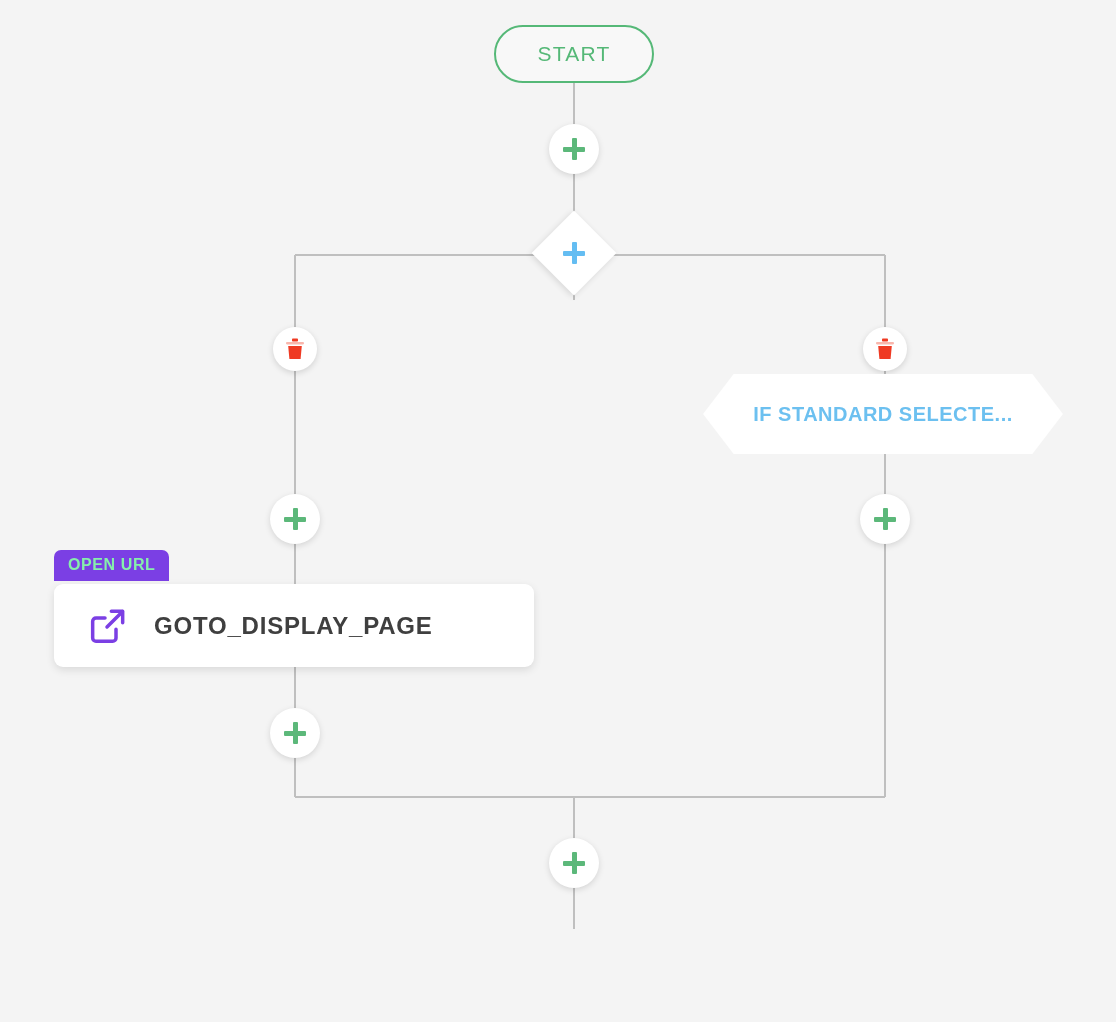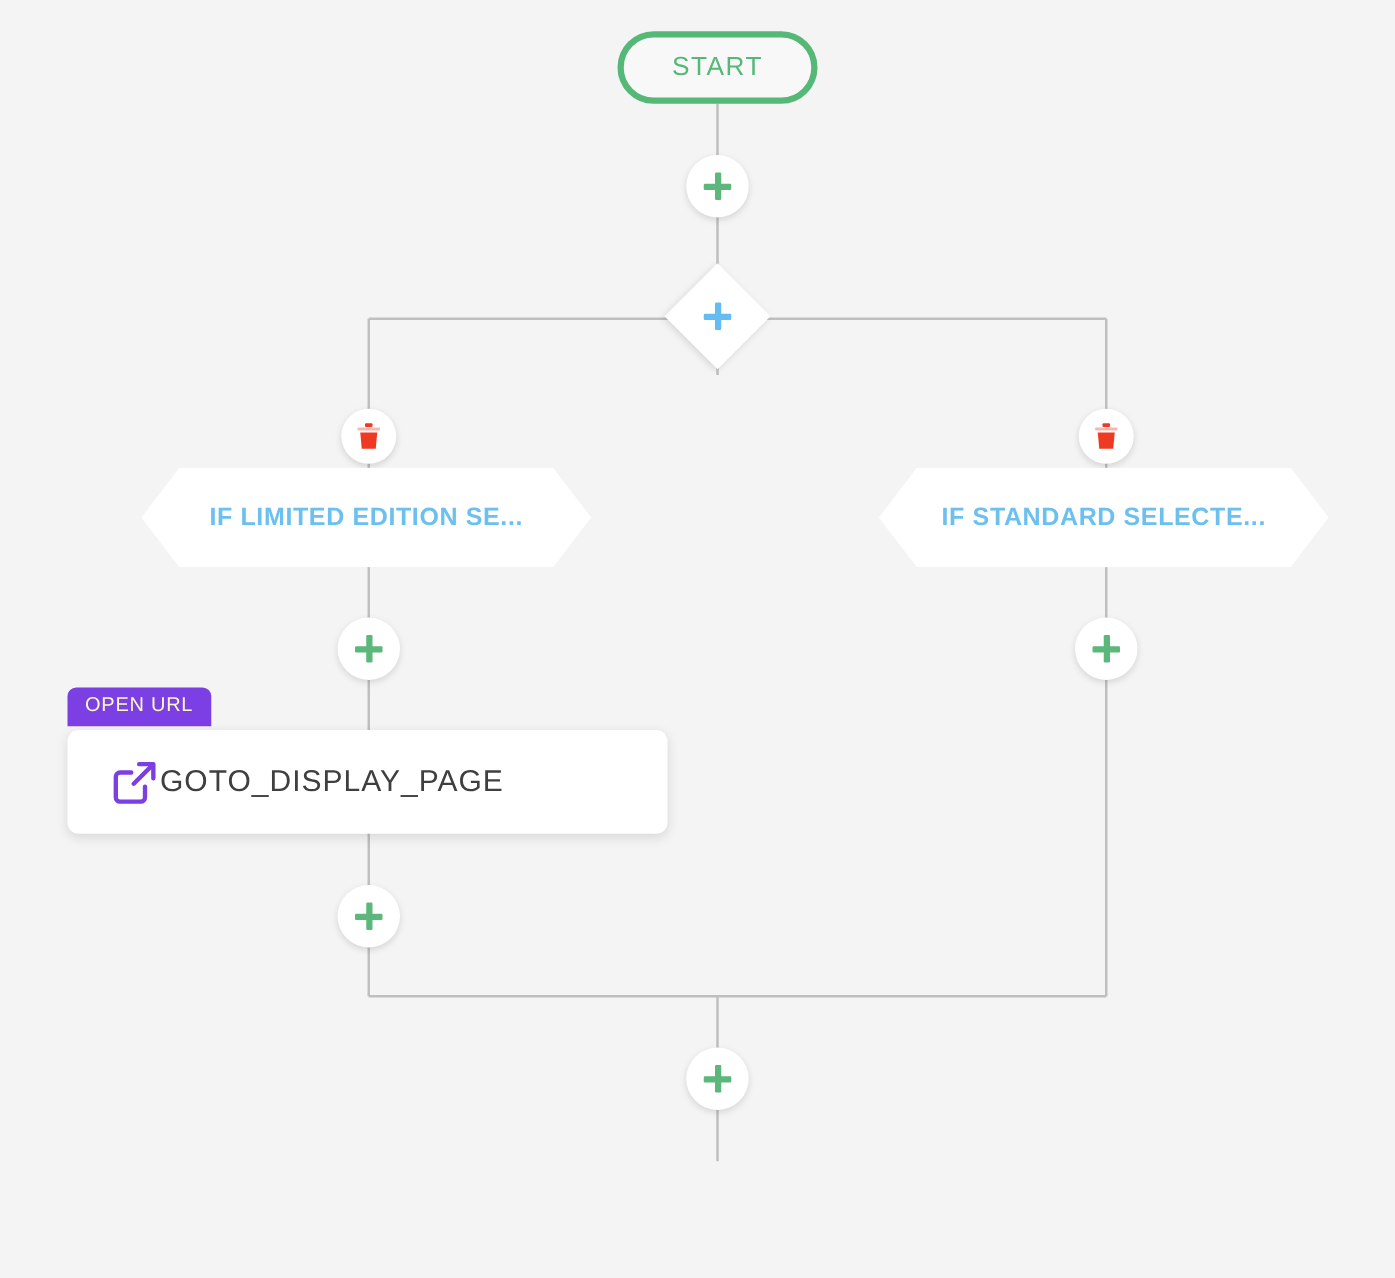--- a/index.html
+++ b/index.html
@@ -33,21 +33,21 @@
     stroke-width: 2;
   }
   
   .terminal {
     position: absolute;
     box-sizing: border-box;
     display: flex;
     align-items: center;
     justify-content: center;
     border-radius: 30px;
-    border: 5px solid #d946ef;
+    border: 2px solid #d946ef;
     background: #f8f8f8;
     font-size: 21px;
     letter-spacing: 1.2px;
     font-weight: 400;
     color: #5cb85c;
   }
   .terminal.start {
     left: 494px;
     top: 25px;
     width: 160px;
@@ -167,37 +167,38 @@
     box-shadow: 0 3px 9px rgba(0,0,0,0.11);
     display: flex;
     align-items: center;
     cursor: pointer;
   }
   .action-badge {
     position: absolute;
     top: -34px;
     left: 0;
     background: #7b3fe4;
-    color: #fef9c3;
+    color: #86efac;
     font-size: 16px;
-    font-weight: 400;
+    font-weight: 700;
     letter-spacing: 0.6px;
     padding: 7px 14px 8px 14px;
     border-radius: 7px 7px 0 0;
     line-height: 1;
   }
   .action-icon {
     width: 40px;
     height: 40px;
     margin-left: 34px;
     flex: 0 0 auto;
   }
   .action-title {
+    margin-left: 26px;
     font-size: 24px;
-    font-weight: 400;
+    font-weight: 700;
     letter-spacing: 0.8px;
     color: #3f3f3f;
     white-space: nowrap;
   }
 </style>
 </head>
 <body>
 
 <div id="canvas">
 
@@ -224,23 +225,20 @@
   </div>
 
   <div class="trash-btn" style="left:273px; top:327px;">
     <svg class="trash-icon" viewBox="0 0 20 22">
       <rect x="7" y="0.5" width="6" height="3" rx="0.8" fill="#ef3a23"></rect>
       <rect x="1" y="4" width="18" height="2.4" rx="1.1" fill="#f9b6ac"></rect>
       <path d="M 3.2 8 L 16.8 8 L 15.6 21 L 4.4 21 Z" fill="#ef3a23"></path>
     </svg>
   </div>
 
-  <div class="hexagon" style="left:113px; top:374px; width:360px;">
-    <span class="hex-label">IF LIMITED EDITION SE...</span>
-  </div>
 
   <div class="plus-circle" style="left:270px; top:494px;">
     <span class="glyph"></span>
   </div>
 
   <div class="action-card" style="left:54px; top:584px; width:480px; height:83px;">
     <div class="action-badge">OPEN URL</div>
     <svg class="action-icon" viewBox="0 0 24 24">
       <path d="M14 3.2 L20.8 3.2 L20.8 10" fill="none" stroke="#7b3fe4" stroke-width="2.1" stroke-linecap="round" stroke-linejoin="round"></path>
       <path d="M20.6 3.4 L11.4 12.6" fill="none" stroke="#7b3fe4" stroke-width="2.1" stroke-linecap="round"></path>

